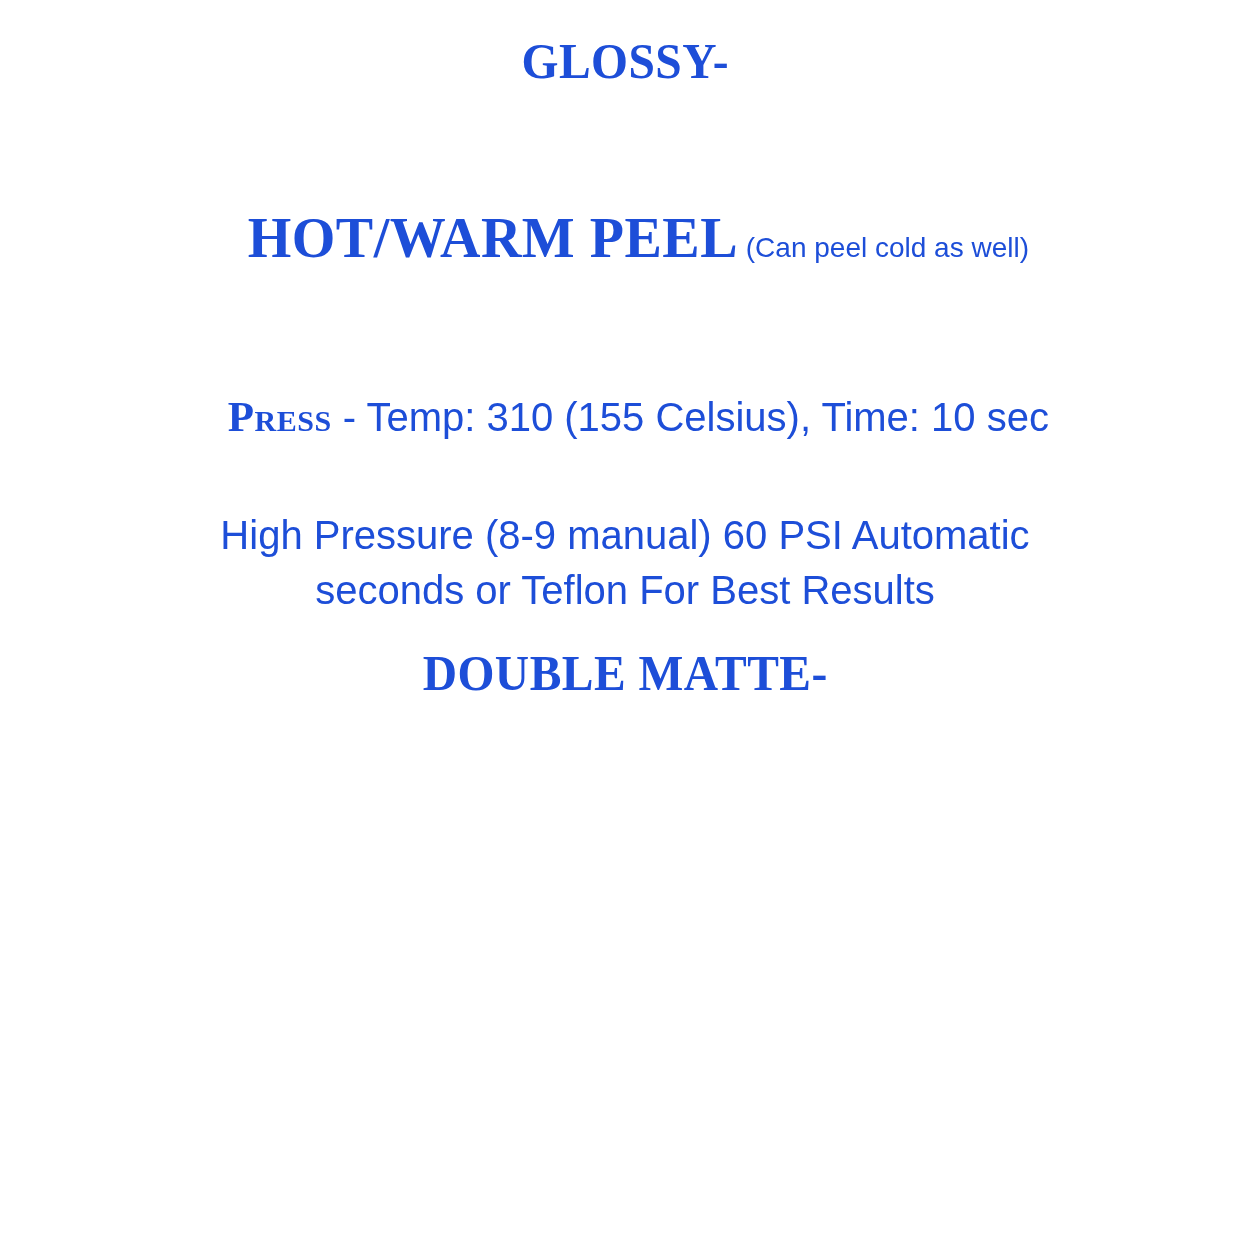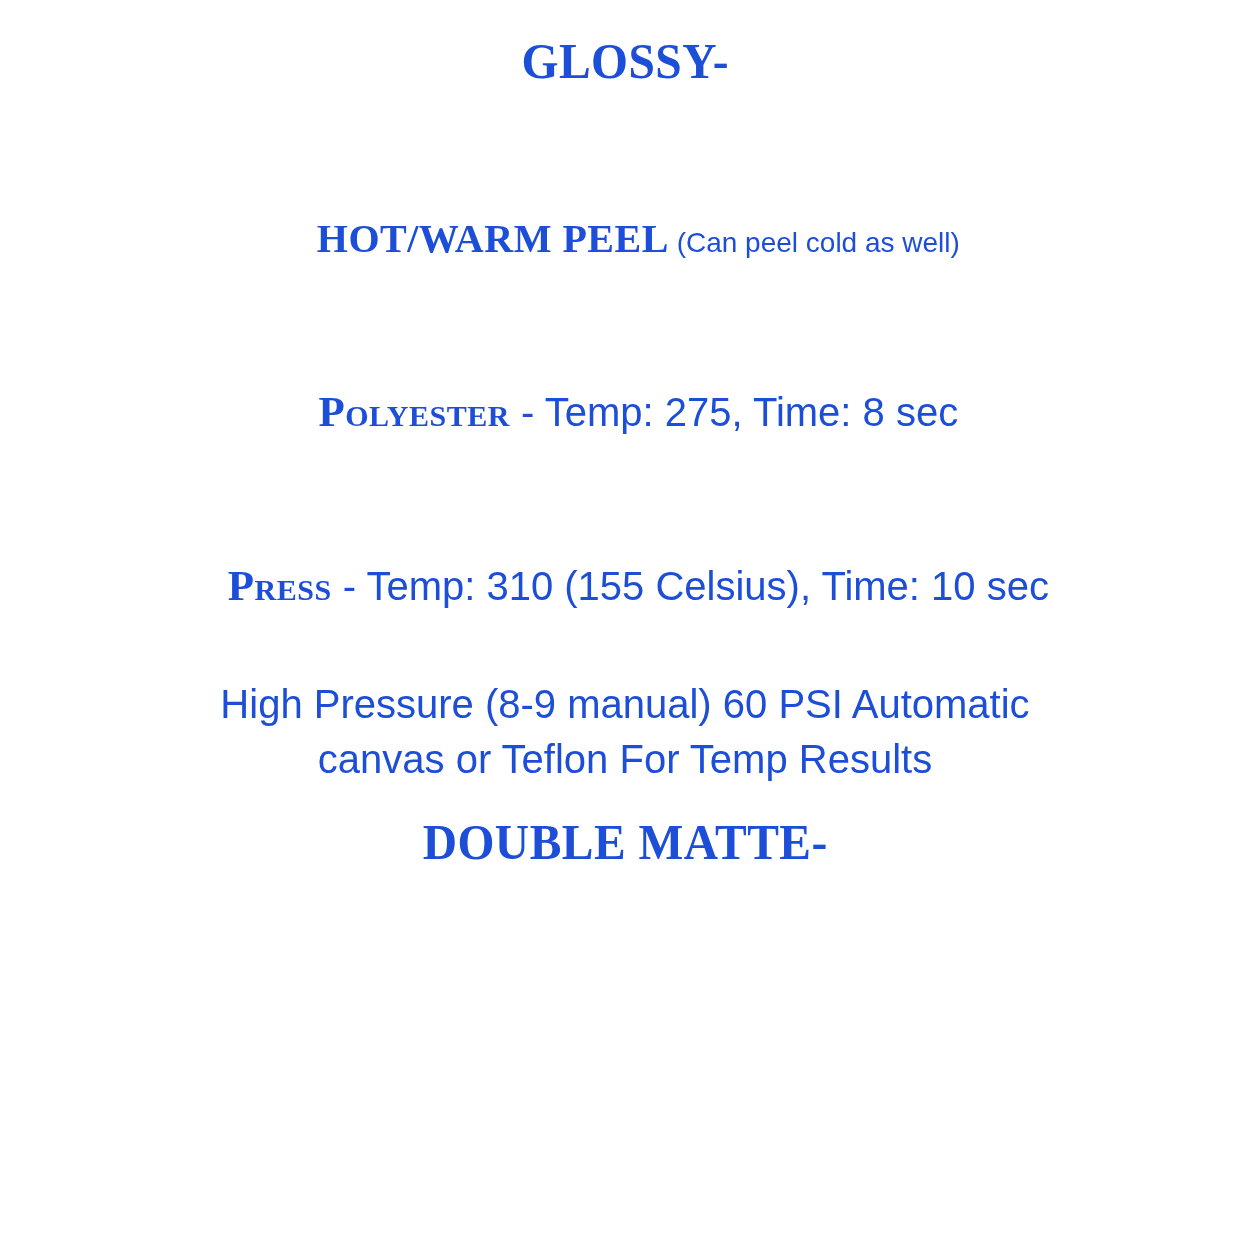--- a/index.html
+++ b/index.html
@@ -31,21 +31,21 @@
   }
   .title-row { line-height: 1; }
   .row {
     line-height: 55px;
     white-space: pre;
   }
   
   .hb {
     font-family: "Liberation Serif", serif;
     font-weight: 700;
-    font-size: 40px;
+    font-size: 56px;
     letter-spacing: 0.5px;
   }
   
   .hn {
     font-family: "Liberation Sans", sans-serif;
     font-size: 28px;
   }
   
   .lbl {
     font-family: "Liberation Serif", serif;
@@ -70,27 +70,24 @@
 
     <div class="title-row">
       <span class="title">GLOSSY-</span>
     </div>
 
     <div class="row gap-title-to-head">
       <span class="hb">HOT/WARM PEEL</span><span class="hn"> (Can peel cold as well)</span>
     </div>
 
     <div class="row">
-      <span class="lbl">Polyester</span><span class="rest"> - Temp: 275, Time: 8 sec</span>
-    </div>
-    <div class="row">
       <span class="lbl">Press</span><span class="rest"> - Temp: 310 (155 Celsius), Time: 10 sec</span>
     </div>
 
     <div class="row plain">High Pressure (8-9 manual) 60 PSI Automatic</div>
-    <div class="row plain">canvas or Teflon For Temp Results</div>
+    <div class="row plain">seconds or Teflon For Best Results</div>
 
     <div class="title-row gap-after-body">
       <span class="title">DOUBLE MATTE-</span>
     </div>
 
   </div>
 </div>
 
 </body></html>

